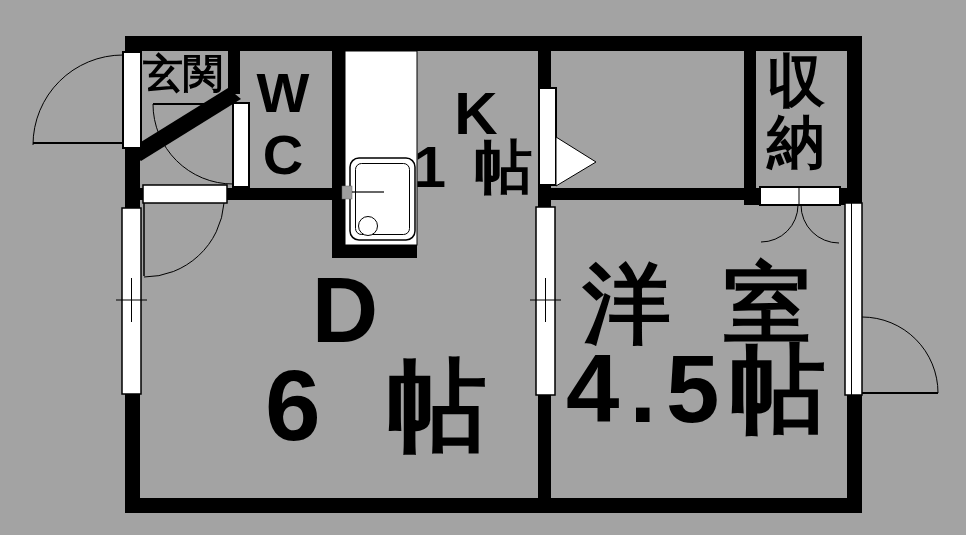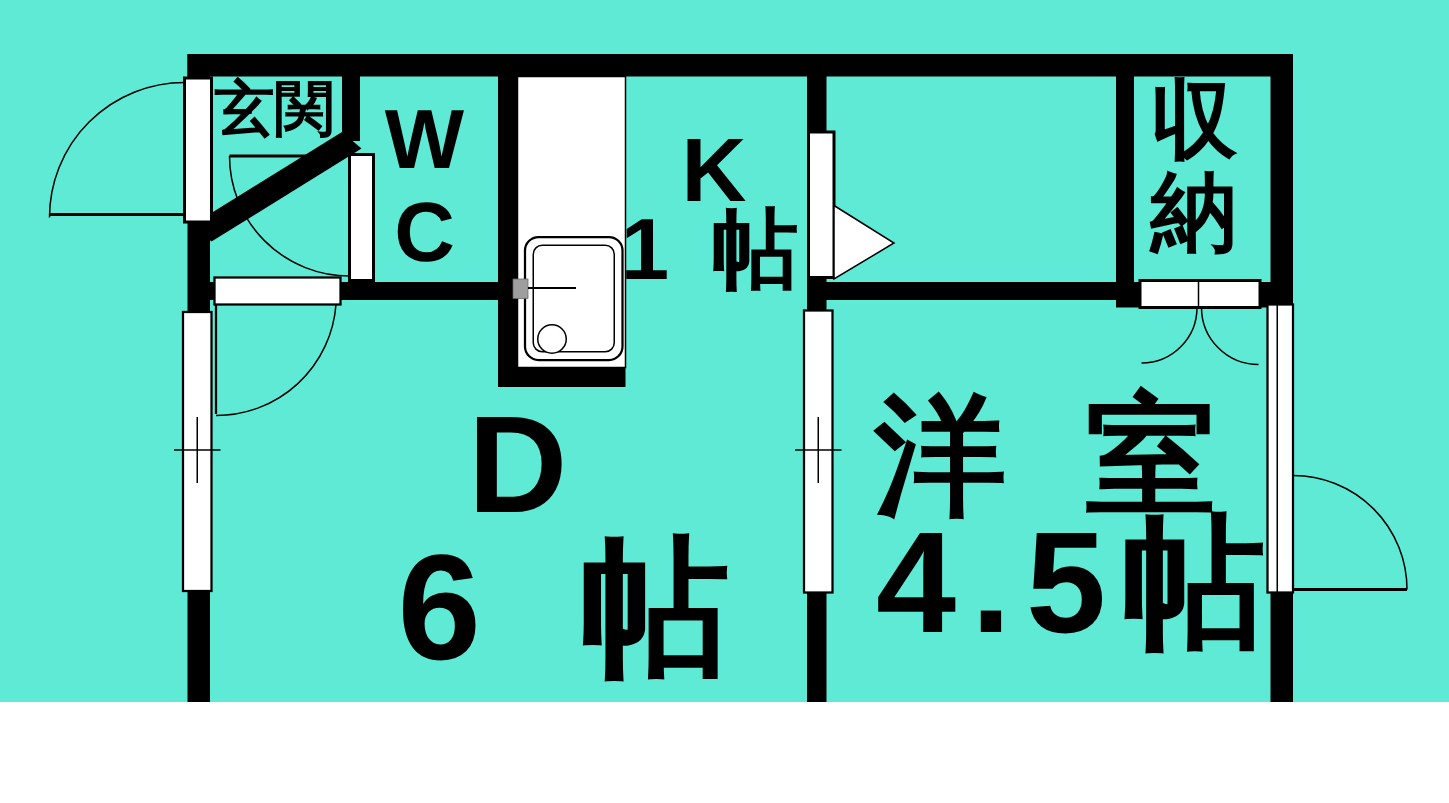--- a/index.html
+++ b/index.html
@@ -1,19 +1,19 @@
 <!DOCTYPE html>
 <html><head>
 <meta charset="utf-8">
 <style>
   html,body{margin:0;padding:0;background:#ffffff;}
   #plan{
     position:relative;
-    width:966px;height:468px;
-    background:#5eead4;
+    width:966px;height:535px;
+    background:#a3a3a3;
     font-family:"Liberation Sans","DejaVu Sans",sans-serif;
     overflow:hidden;
   }
   #plan svg{position:absolute;left:0;top:0;}
   .lbl{
     position:absolute;
     color:#000;
     font-weight:bold;
     text-align:center;
     line-height:1;
@@ -21,21 +21,21 @@
   }
   .lbl-genkan{left:140px;top:53px;width:86px;font-size:40px;}
   .lbl-wc{left:242px;top:62px;width:82px;font-size:56px;line-height:62px;}
   .lbl-k{left:440px;top:84px;width:72px;font-size:60px;}
   .lbl-ksize{left:404px;top:138px;width:140px;font-size:58px;letter-spacing:2px;word-spacing:8px;}
   .lbl-bath{left:568px;top:78px;width:160px;font-size:64px;letter-spacing:4px;}
   .lbl-closet{left:760px;top:50px;width:72px;font-size:58px;line-height:61px;}
   .lbl-d{left:299px;top:264px;width:92px;font-size:92px;}
   .lbl-dsize{left:236px;top:355px;width:220px;font-size:100px;letter-spacing:2px;word-spacing:34px;margin-left:29px;}
   .lbl-west{left:572px;top:260px;width:250px;font-size:88px;word-spacing:28px;}
-  .lbl-westsize{left:584px;top:341px;width:268px;font-size:96px;letter-spacing:10px;}
+  .lbl-westsize{left:566px;top:341px;width:268px;font-size:96px;letter-spacing:10px;}
 </style>
 </head>
 <body>
 
 <div id="plan">
 
   <svg width="966" height="535" viewBox="0 0 966 535">
 
     <g fill="#000000" stroke="none">
       <rect x="125" y="36" width="737" height="15"></rect>

